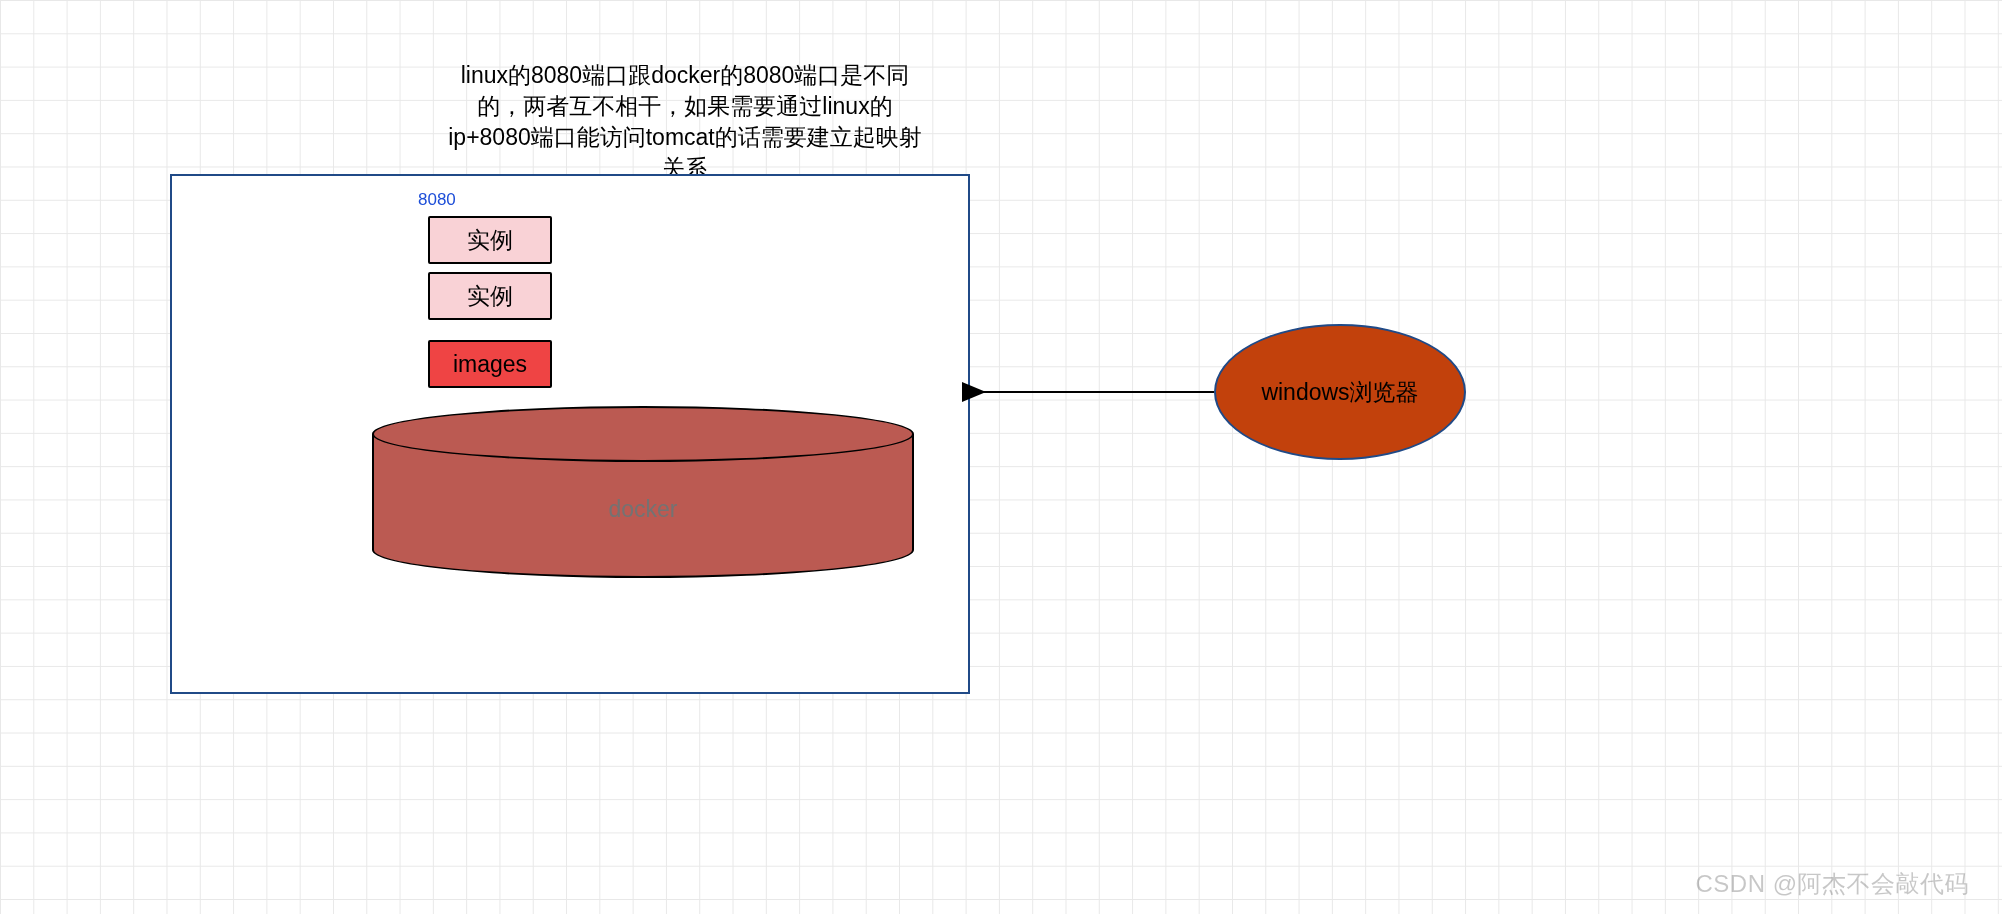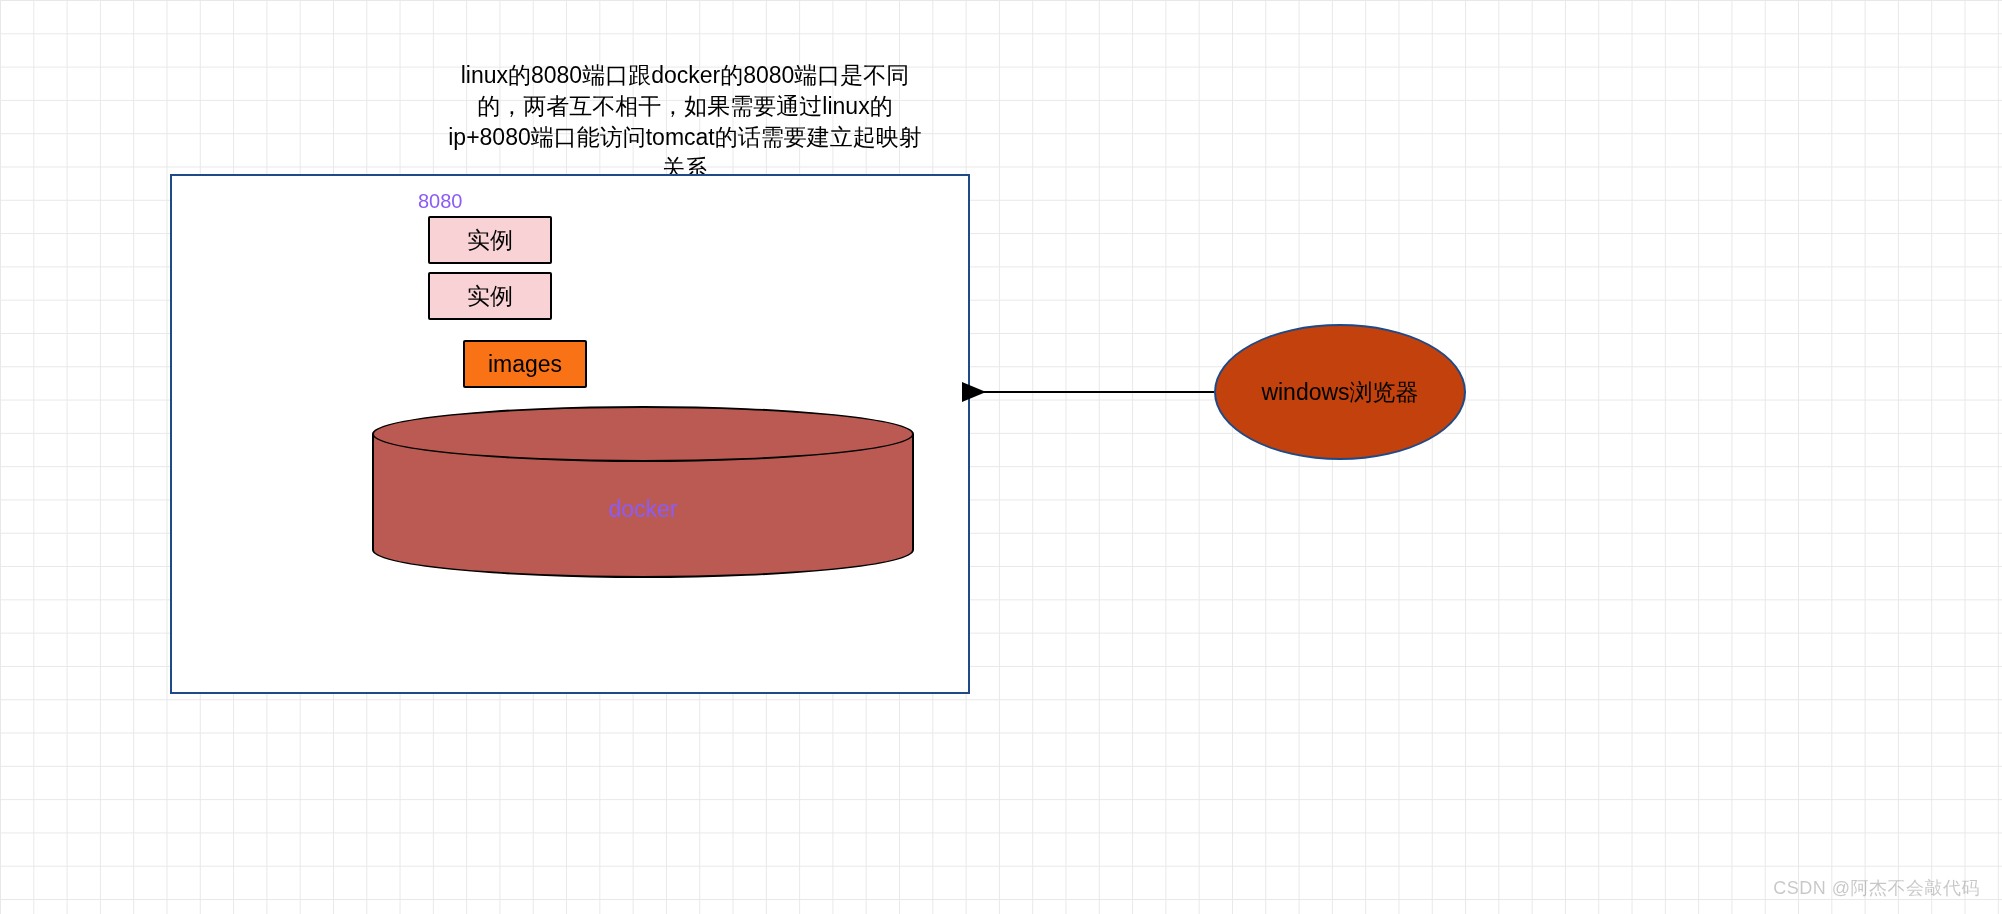--- a/index.html
+++ b/index.html
@@ -41,38 +41,38 @@
     top: 174px;
     width: 800px;
     height: 520px;
     background: #ffffff;
     border: 2px solid #204a87;
   }
   .port-label {
     position: absolute;
     left: 418px;
     top: 190px;
-    font-size: 20px;
-    color: #8b5cf6;
+    font-size: 17px;
+    color: #1d4ed8;
     text-align: center;
   }
   .pill {
     position: absolute;
     left: 428px;
     width: 124px;
     height: 48px;
     border: 2px solid #000;
     border-radius: 2px;
     display: flex;
     align-items: center;
     justify-content: center;
     font-size: 23px;
   }
   .pill.pink { background: #f9d2d6; }
-  .pill.teal { background: #f97316; margin-left: 35px; }
+  .pill.teal { background: #ef4444; }
   .inst1 { top: 216px; }
   .inst2 { top: 272px; }
   .img   { top: 340px; }
   .cyl {
     position: absolute;
     left: 372px;
     top: 406px;
     width: 542px;
     height: 172px;
   }
@@ -106,21 +106,21 @@
     border: 2px solid #000;
     border-radius: 50%;
   }
   .cyl .label {
     position: absolute;
     left: 0;
     top: 90px;
     width: 542px;
     text-align: center;
     font-size: 23px;
-    color: #8b5cf6;
+    color: #737373;
     z-index: 5;
   }
   .ellipse-node {
     position: absolute;
     left: 1214px;
     top: 324px;
     width: 252px;
     height: 136px;
     border: 2px solid #204a87;
     border-radius: 50%;
@@ -132,23 +132,23 @@
     color: #000;
   }
   .arrow-svg {
     position: absolute;
     left: 970px;
     top: 383px;
     overflow: visible;
   }
   .watermark {
     position: absolute;
-    right: 22px;
+    right: 33px;
     bottom: 14px;
-    font-size: 18px;
+    font-size: 24px;
     color: rgba(0,0,0,0.22);
     letter-spacing: 0.5px;
   }
 </style>
 </head>
 <body>
 
 <div class="grid-bg"></div>
 
 <div class="canvas">

